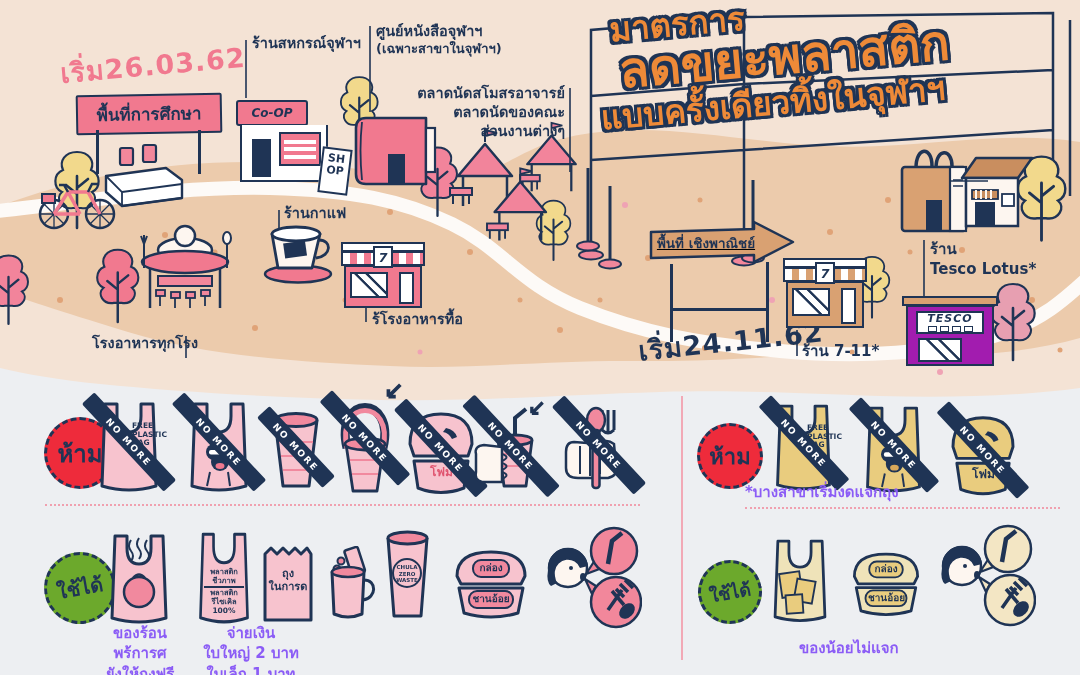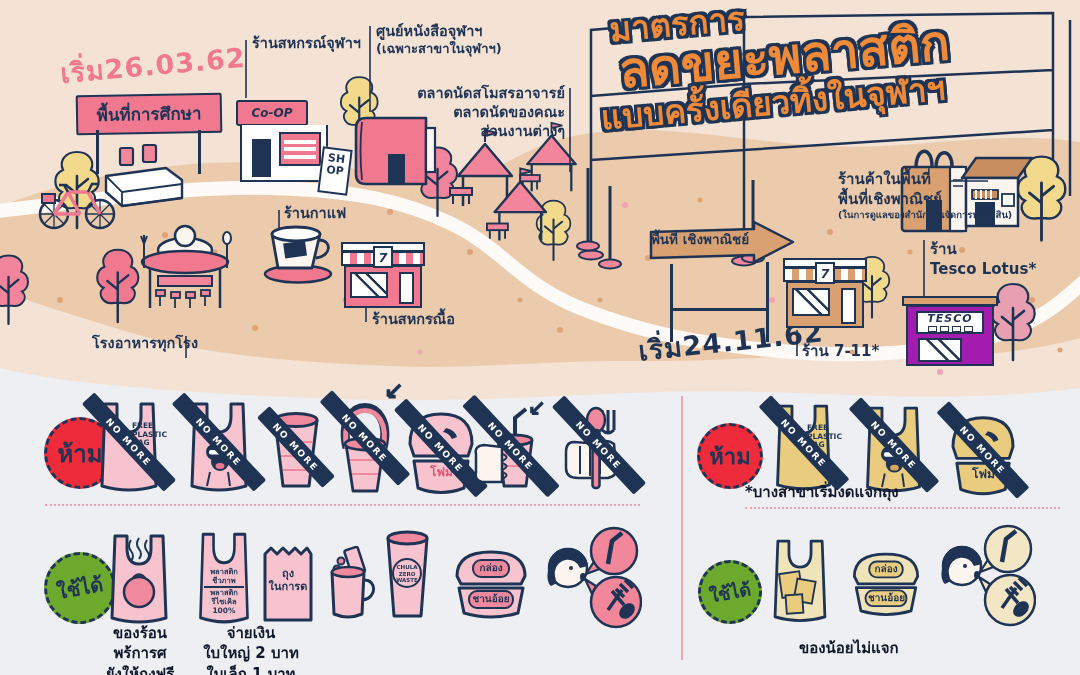--- a/index.html
+++ b/index.html
@@ -1,21 +1,21 @@
 <!DOCTYPE html>
 <html><head>
 <meta charset="utf-8">
 <style>
   html,body{margin:0;padding:0;background:#EDEFF2;}
   #stage{position:relative;width:1080px;height:675px;overflow:hidden;background:#EDEFF2;
          font-family:"DejaVu Sans",sans-serif;}
   .abs{position:absolute;}
   .lbl{font-weight:bold;color:#1F3455;font-size:14.5px;line-height:1.3;}
   .note{font-weight:bold;color:#1F3455;font-size:9.5px;line-height:1.25;}
-  .cap{font-weight:bold;color:#0f172a;font-size:15px;line-height:1.35;text-align:center;}
+  .cap{font-weight:bold;color:#8b5cf6;font-size:15px;line-height:1.35;text-align:center;}
   .leader{position:absolute;background:#1F3455;}
   .badge{position:absolute;border-radius:50%;border:3px dashed #1F3455;display:flex;align-items:center;
          justify-content:center;font-weight:bold;color:#1F3455;}
   .itm{position:absolute;}
   .itm svg{display:block;}
   .nomore{position:absolute;left:50%;top:46%;height:17px;background:#1F3455;color:#fff;display:flex;
           align-items:center;justify-content:center;font-weight:bold;font-size:9px;letter-spacing:2px;
           transform:translate(-50%,-50%) rotate(47deg);border-radius:2px;white-space:nowrap;}
   .t-outline{color:#EE8A38;font-weight:bold;line-height:1.08;white-space:nowrap;
     text-shadow:-3px -3px 0 #1F3455,3px -3px 0 #1F3455,-3px 3px 0 #1F3455,3px 3px 0 #1F3455,
@@ -243,45 +243,40 @@
     <div class="lbl">ส่วนงานต่างๆ</div>
   </div>
 
   <div class="abs" style="left:376px;top:22px;">
     <div class="lbl">ศูนย์หนังสือจุฬาฯ</div>
     <div class="lbl" style="font-size:13px;">(เฉพาะสาขาในจุฬาฯ)</div>
   </div>
 
   <div class="abs lbl" style="left:284px;top:204px;">ร้านกาแฟ</div>
   <div class="abs lbl" style="left:92px;top:334px;">โรงอาหารทุกโรง</div>
-  <div class="abs lbl" style="left:372px;top:310px;">ร้านสหกรณื้อ</div>
+  <div class="abs lbl" style="left:372px;top:310px;">ร้โรงอาหารทื้อ</div>
 
   <div class="abs" style="left:344px;top:242px;width:78px;height:66px;">
     <div style="position:absolute;left:-3px;top:0;width:84px;height:10px;background:#fff;border:2.5px solid #1F3455;box-sizing:border-box;"></div>
     <div style="position:absolute;left:-3px;top:9px;width:84px;height:15px;border:2.5px solid #1F3455;box-sizing:border-box;background:repeating-linear-gradient(90deg,#fff 0 7px,#F1798F 7px 14px);"></div>
     <div style="position:absolute;left:29px;top:4px;width:20px;height:22px;background:#fff;border:2.5px solid #1F3455;box-sizing:border-box;z-index:2;display:flex;align-items:center;justify-content:center;">
       <span style="font-weight:bold;font-style:italic;font-size:13px;color:#1F3455;">7</span>
     </div>
     <div style="position:absolute;left:0;top:23px;width:78px;height:43px;background:#F1798F;border:2.5px solid #1F3455;box-sizing:border-box;">
       <div style="position:absolute;left:4px;top:5px;width:38px;height:26px;background:#fff;border:2px solid #1F3455;box-sizing:border-box;background-image:linear-gradient(45deg,transparent 42%,#1F3455 44%,#1F3455 48%,transparent 50%),linear-gradient(45deg,transparent 62%,#1F3455 64%,#1F3455 68%,transparent 70%);"></div>
       <div style="position:absolute;right:6px;top:5px;width:15px;height:32px;background:#fff;border:2px solid #1F3455;box-sizing:border-box;"></div>
     </div>
   </div>
 
-  <div class="abs" style="left:838px;top:170px;">
-    <div class="lbl" style="font-size:15px;">ร้านค้าในพื้นที่</div>
-    <div class="lbl" style="font-size:15px;">พื้นที่เชิงพาณิชย์</div>
-    <div class="note">(ในการดูแลของสำนักงานจัดการทรัพย์สิน)</div>
-  </div>
 
   <div class="abs" style="left:646px;top:220px;width:152px;height:132px;">
     <svg width="152" height="46">
         <path d="M5,12 L108,9 L108,2 L147,22 L108,42 L108,35 L5,38 Z" fill="#D9A172" stroke="#1F3455" stroke-width="2.5" stroke-linejoin="round"></path>
       </svg>
-    <div class="abs" style="left:4px;top:8px;width:100px;height:30px;display:flex;justify-content:center;">
+    <div class="abs" style="left:10px;top:8px;width:100px;height:30px;display:flex;align-items:center;justify-content:center;text-decoration:underline;">
       <span style="font-size:13.5px;font-weight:bold;color:#1F3455;white-space:nowrap;">พื้นที่ เชิงพาณิชย์</span>
     </div>
     <div class="leader" style="left:24px;top:44px;width:3px;height:78px;"></div>
     <div class="leader" style="left:120px;top:42px;width:3px;height:80px;"></div>
     <div class="leader" style="left:24px;top:88px;width:99px;height:2.5px;"></div>
   </div>
 
   <div class="abs date" style="left:638px;top:320px;color:#1F3455;transform:rotate(-6deg);">เริ่ม24.11.62</div>
 
   <div class="abs" style="left:786px;top:258px;width:78px;height:70px;">

